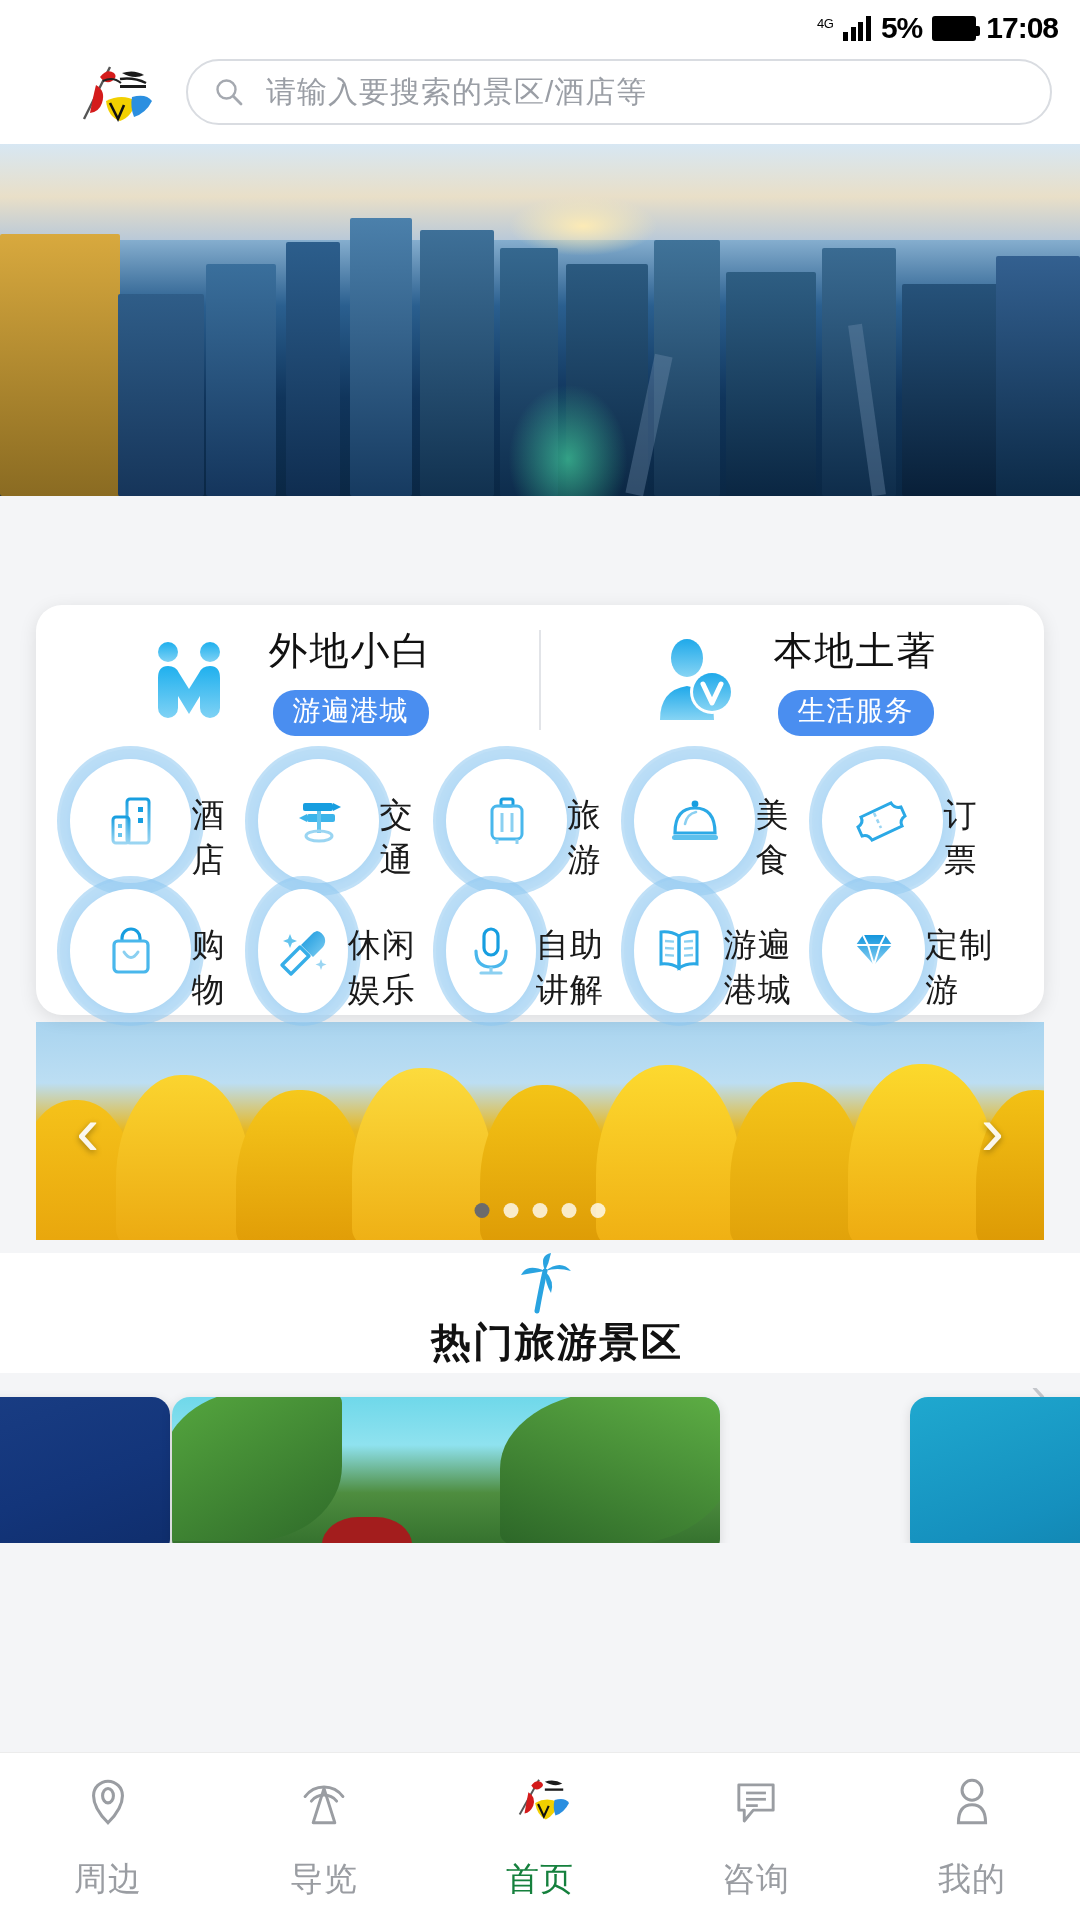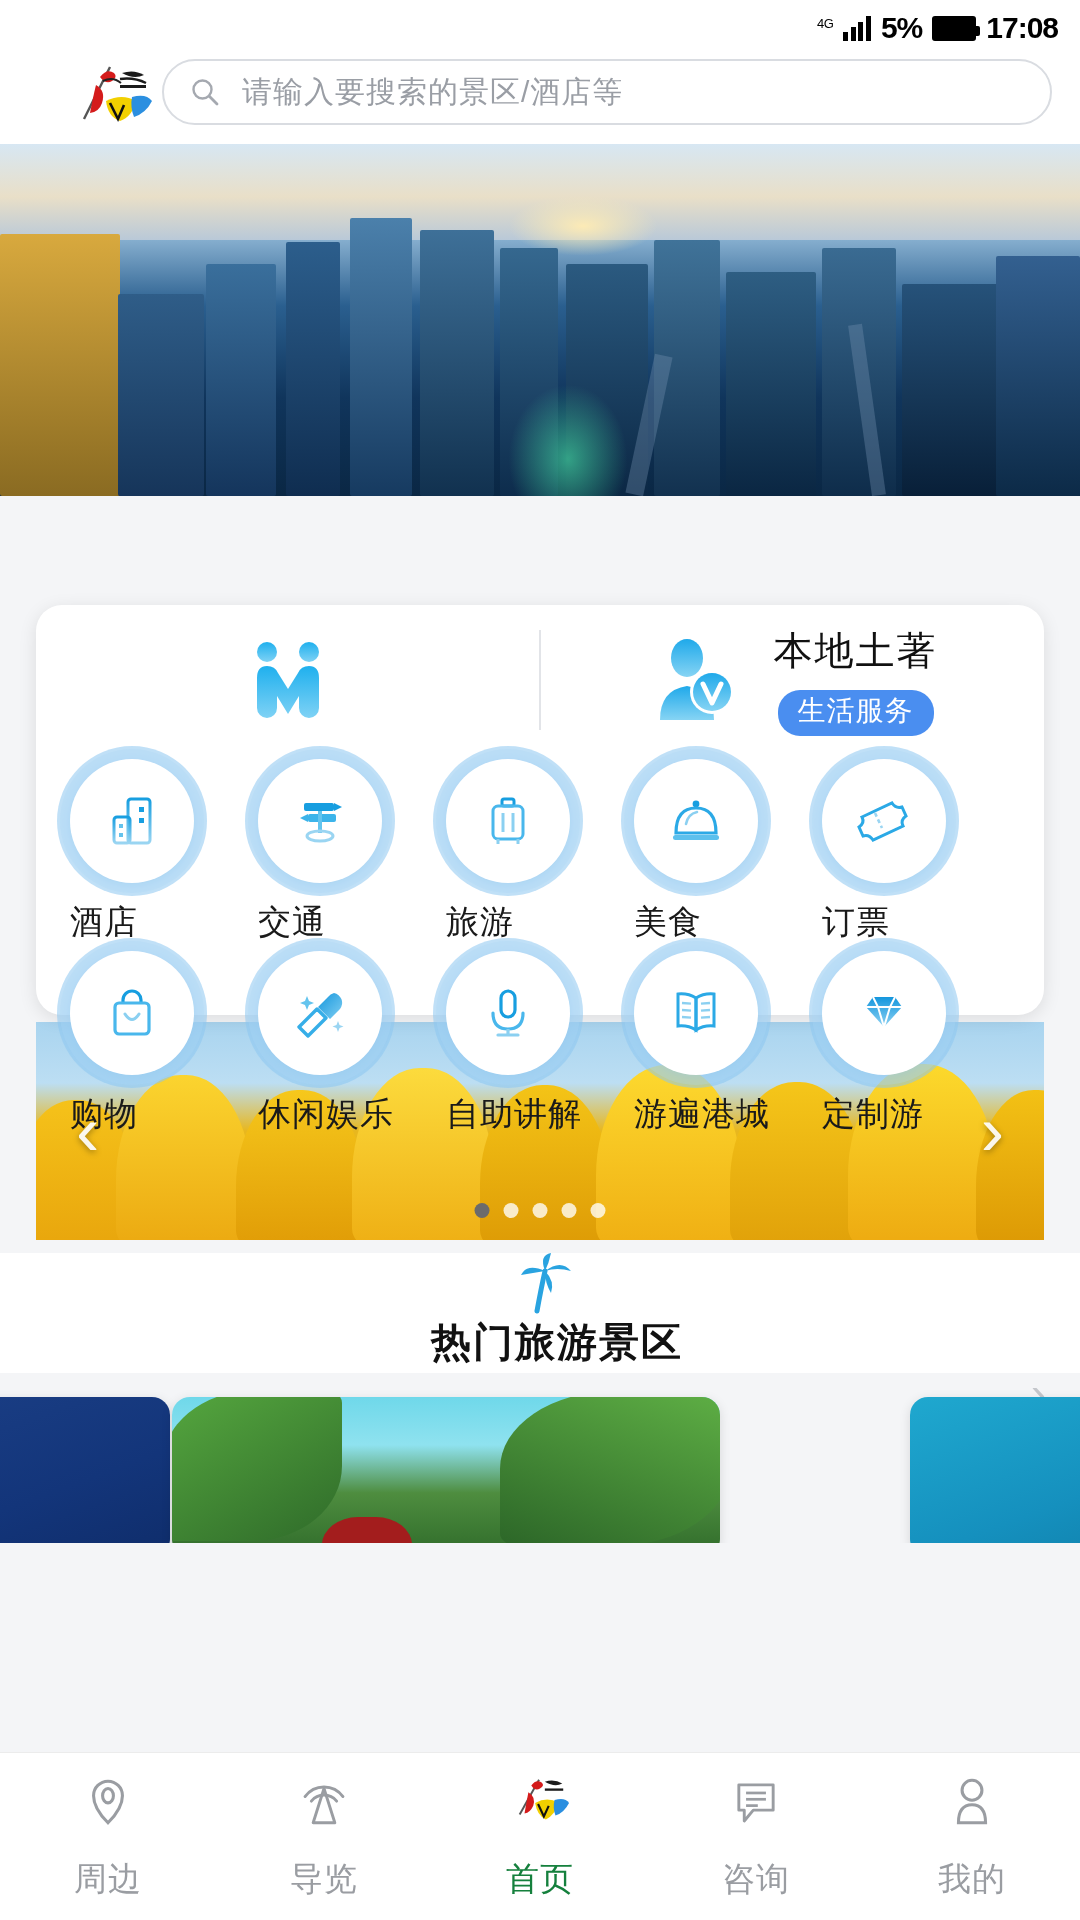--- a/index.html
+++ b/index.html
@@ -25,21 +25,21 @@
   .bars i:nth-child(3){height:19px}
   .bars i:nth-child(4){height:25px}
   .sb-pct{ font-size:30px; font-weight:700; color:#000; letter-spacing:-1px; }
   .batt{ position:relative; width:44px; height:25px; border:3px solid #000; border-radius:3px; background:#000; }
   .batt::after{ content:""; position:absolute; right:-7px; top:7px; width:4px; height:10px; background:#000; border-radius:0 2px 2px 0; }
   .sb-time{ font-size:30px; font-weight:700; color:#000; letter-spacing:-1px; }
 
   
   .header{
     height:88px; background:#fff; display:flex; align-items:center;
-    padding:0 28px 16px 70px; 
+    padding:0 28px 16px 70px; gap:24px;
   }
   .brand-logo{ width:92px; height:70px; flex:none; position:relative; overflow:hidden; }
   .searchbox{
     flex:1; height:66px; border:2px solid #d9dce1; border-radius:33px;
     display:flex; align-items:center; padding:0 26px; gap:22px; background:#fff;
   }
   .mag{ width:30px; height:30px; flex:none; }
   .mag svg{ display:block; }
   .ph{ font-size:30px; color:#9a9ea5; letter-spacing:1px; }
 
@@ -69,21 +69,21 @@
   .ut-icon{ width:92px; height:92px; flex:none; }
   .ut-txt{ display:flex; flex-direction:column; align-items:center; gap:12px; }
   .ut-title{ font-size:39px; color:#111; font-weight:400; letter-spacing:2px; }
   .ut-badge{
     background:#4a8ef0; color:#fff; font-size:28px; border-radius:22px;
     padding:5px 20px 8px; letter-spacing:1px; line-height:1.15;
   }
 
   
   .grid{ padding:4px 34px 0; display:flex; flex-wrap:wrap; }
-  .gcell{ width:20%; display:flex; flex-direction:column; align-items:flex-start; margin-bottom:6px; }
+  .gcell{ width:20%; display:flex; flex-direction:row; align-items:flex-end; margin-bottom:6px; }
   .gring{
     width:124px; height:124px; border-radius:50%;
     background:#fff;
     box-shadow:0 0 0 10px rgba(173,214,244,.30), 0 0 0 13px rgba(140,198,240,.55), 0 2px 10px rgba(120,180,225,.35);
     display:flex; align-items:center; justify-content:center;
   }
   .gring svg{ display:block; }
   .glabel{ margin-top:17px; font-size:33px; color:#1a1a1a; letter-spacing:1px; }
 
   
@@ -208,20 +208,24 @@
                 <linearGradient id="g1" x1="0" y1="0" x2="0" y2="1">
               <stop offset="0" stop-color="#1fb0ee"></stop>
                   <stop offset="1" stop-color="#7fd2f5"></stop>
             </linearGradient>
               </defs>
             <circle cx="25" cy="18" r="10" fill="url(#g1)"></circle>
             <circle cx="67" cy="18" r="10" fill="url(#g1)"></circle>
             <path d="M25 32 q-10 0 -10 12 v30 a10 10 0 0 0 20 0 v-12 l11 18 l11 -18 v12 a10 10 0 0 0 20 0 v-30 q0 -12 -10 -12 q-8 0 -11 7 l-10 16 l-10 -16 q-3 -7 -11 -7z" fill="url(#g1)"></path>
           </svg>
         </span>
+        <span class="ut-txt">
+          <span class="ut-title">外地小白</span>
+          <span class="ut-badge">游遍港城</span>
+        </span>
       </div>
 
       <div class="ut-div"></div>
 
       <div class="utcol">
         <span class="ut-icon">
           <svg viewBox="0 0 92 92" width="92" height="92">
             <defs>
                 <linearGradient id="g2" x1="0" y1="0" x2="0" y2="1">
               <stop offset="0" stop-color="#1fa9ea"></stop>

